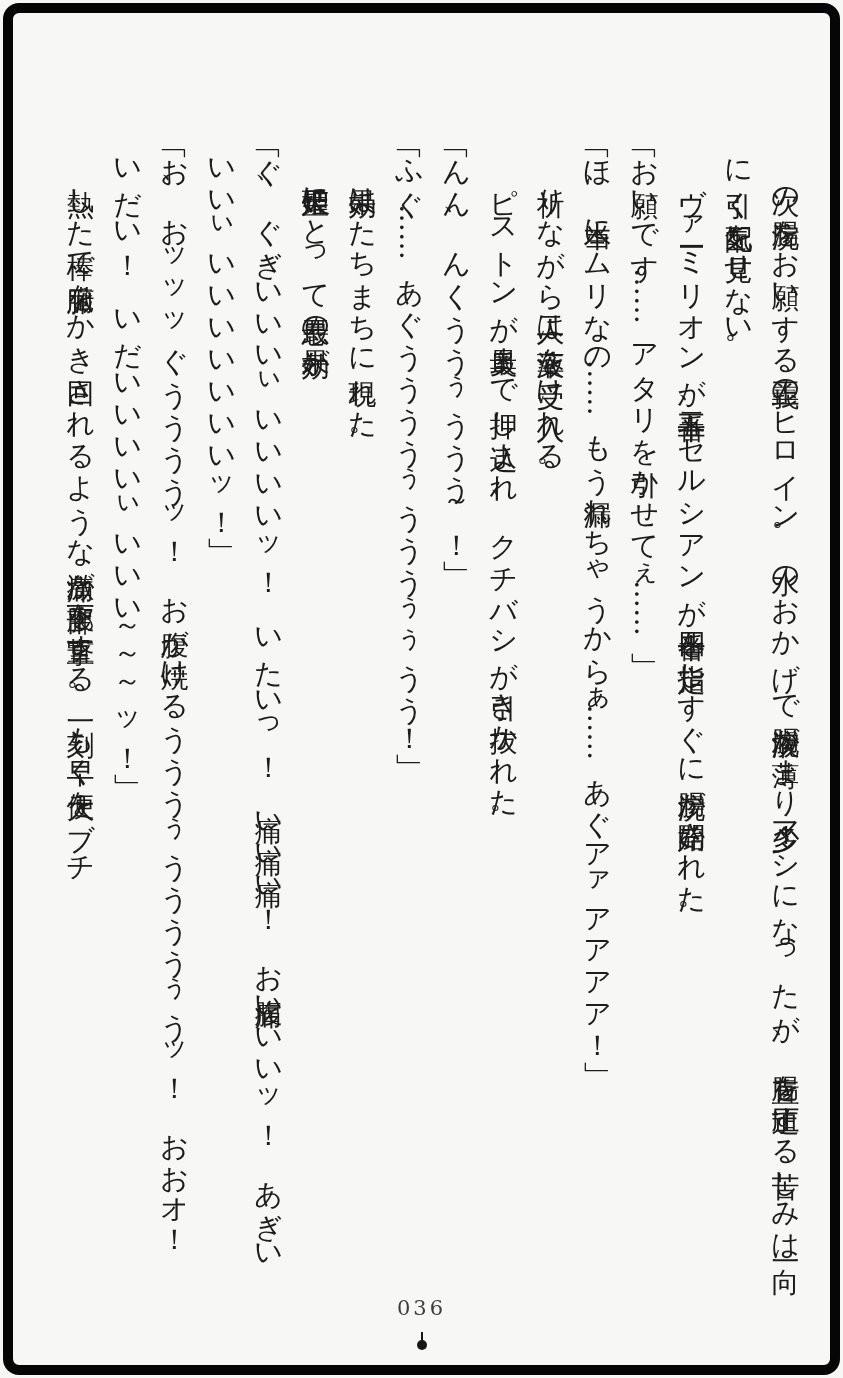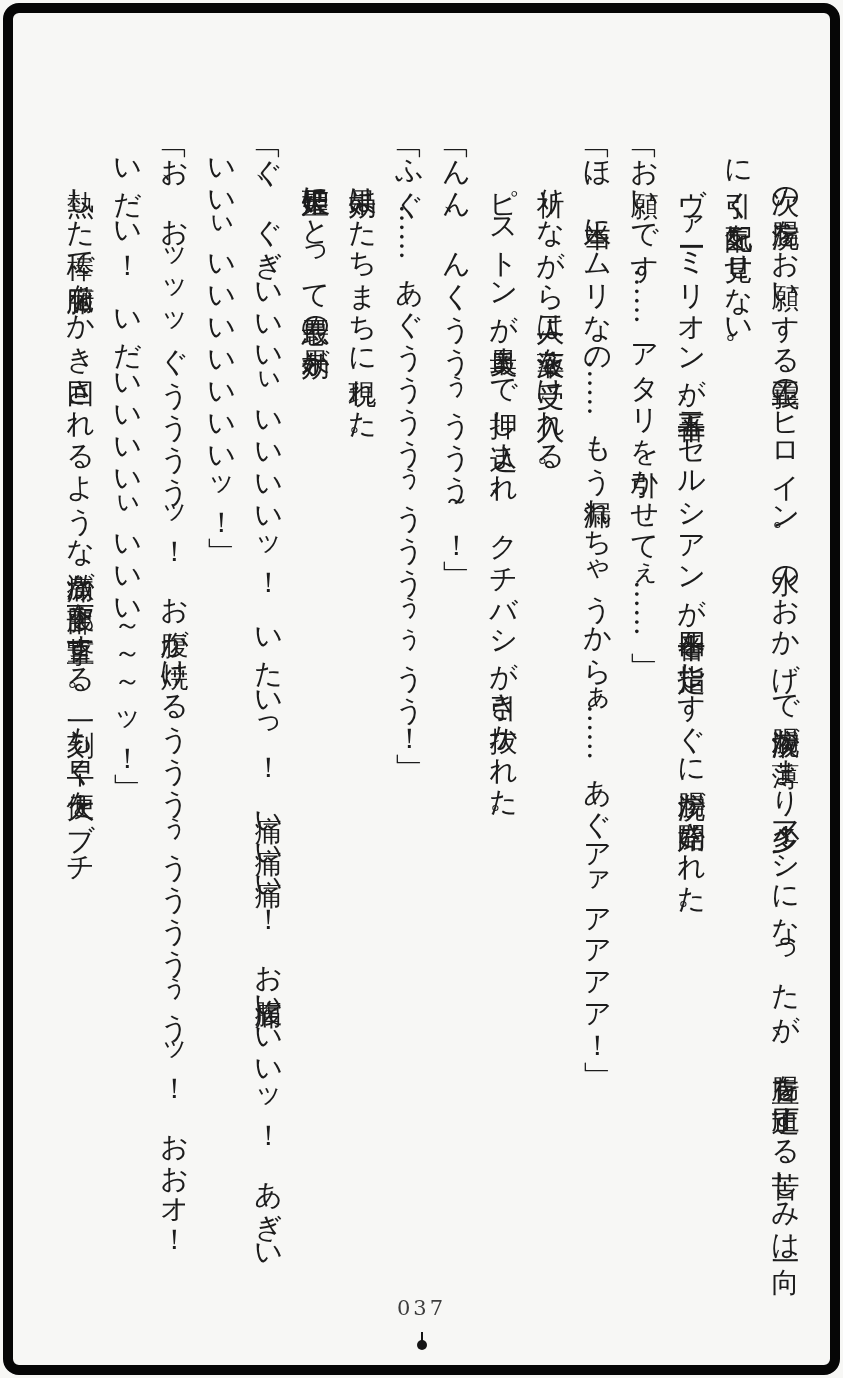--- a/index.html
+++ b/index.html
@@ -80,17 +80,17 @@
       <p>　ピストンが最奥まで押し込まれ、クチバシが引き抜かれた。</p>
       <p>「んん、んくううぅううう～！」</p>
       <p>「ふぐ……あぐううううぅうううぅぅうう！」</p>
       <p>　効果はたちまちに現れた。</p>
       <p>　天煌聖姫にとって最悪の効果が。</p>
       <p>「ぐ、ぐぎいいいぃいいいいッ！　いたいっ！　痛い痛い痛い！　お腹痛いいいッ！　あぎいいいぃいいいいいいいッ！」</p>
       <p>「お、おッッッぐううううッ！　お腹が焼けるうううぅううううぅうッ！　お゙お゙オ゙！　いだい！　い゙だい゙いいいぃいいい～～～ッ！」</p>
       <p>　熱した棒で臓腑をかき回されるような激痛が下腹部を直撃する。一刻も早く大便をブチ</p>
     </div>
 
-  <div class="page-number">037</div>
+  <div class="page-number">036</div>
 
   <div class="ornament-stem"></div>
   <div class="ornament-dot"></div>
 </div>
 
 </body></html>

